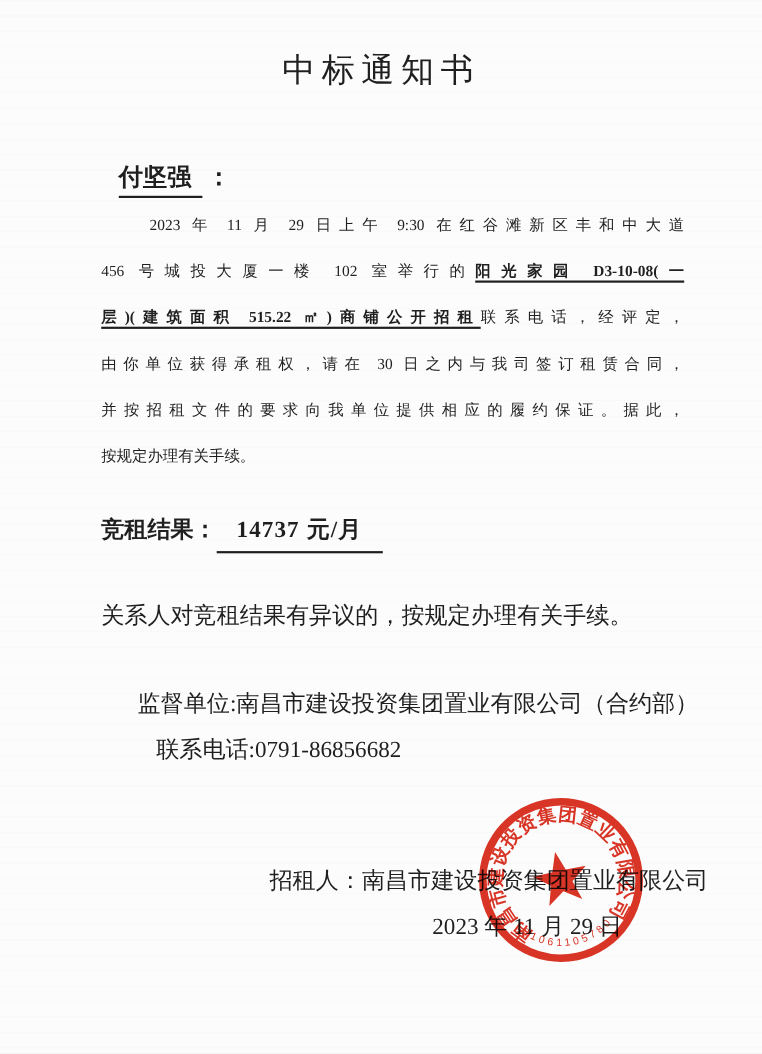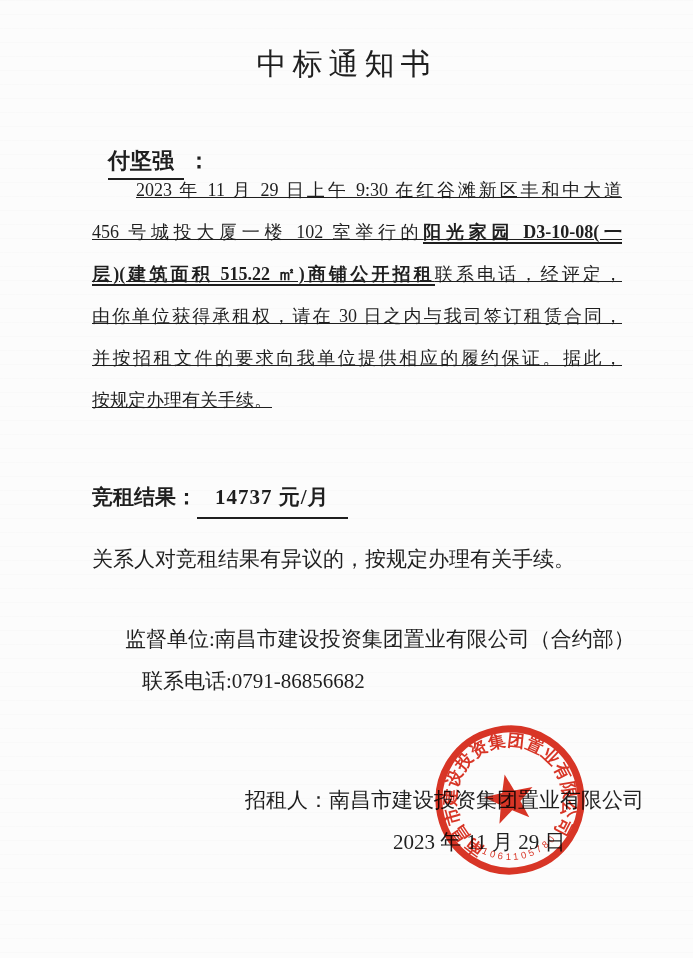--- a/index.html
+++ b/index.html
@@ -27,40 +27,39 @@
     position:absolute;left:92px;top:144px;
     font-size:22px;font-weight:700;line-height:34px;margin-left:16px;
   }
   .salutation .name{
     border-bottom:2.5px solid var(--ink);
     padding-right:10px;
     display:inline-block;
   }
   .salutation .colon{margin-left:4px;}
   .para{
-    position:absolute;left:92px;top:169px;width:530px;
-    font-size:18px;line-height:42px;text-decoration:underline;
+    position:absolute;left:92px;top:185px;width:530px;
+    font-size:14px;line-height:42px;
   }
   .line{width:530px;}
   .justify{text-align:justify;text-align-last:justify;}
   .indent{text-indent:44px;}
   .bold-u{
     font-weight:700;
     border-bottom:2.5px solid var(--ink);
   }
   .result{
     position:absolute;left:92px;top:461px;
     font-size:21px;line-height:40px;font-weight:700;
   }
   .result-value{
     display:inline-block;
     border-bottom:2.5px solid var(--ink);
     padding:0 18px;
     letter-spacing:1px;
-    margin-top:16px;
   }
   .publicity{
     position:absolute;left:92px;top:538px;width:530px;
     font-size:21px;line-height:42px;
   }
   .supervisor-line{
     position:absolute;left:75px;top:618px;width:560px;
     padding-left:50px;font-size:21px;line-height:42px;
   }
   .phone-line{

